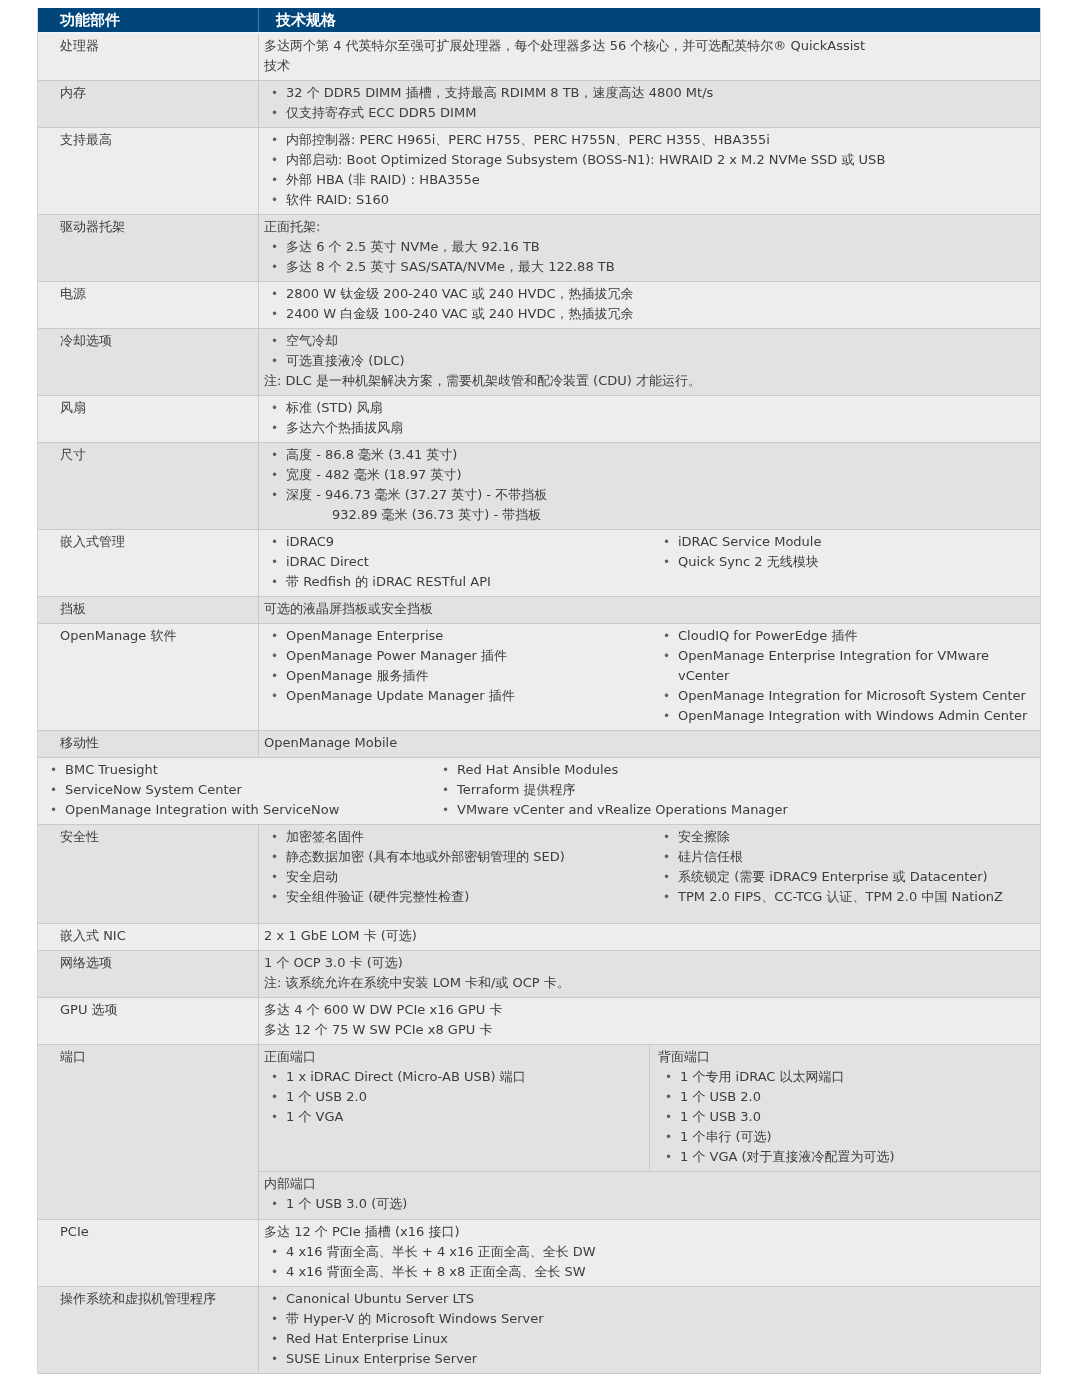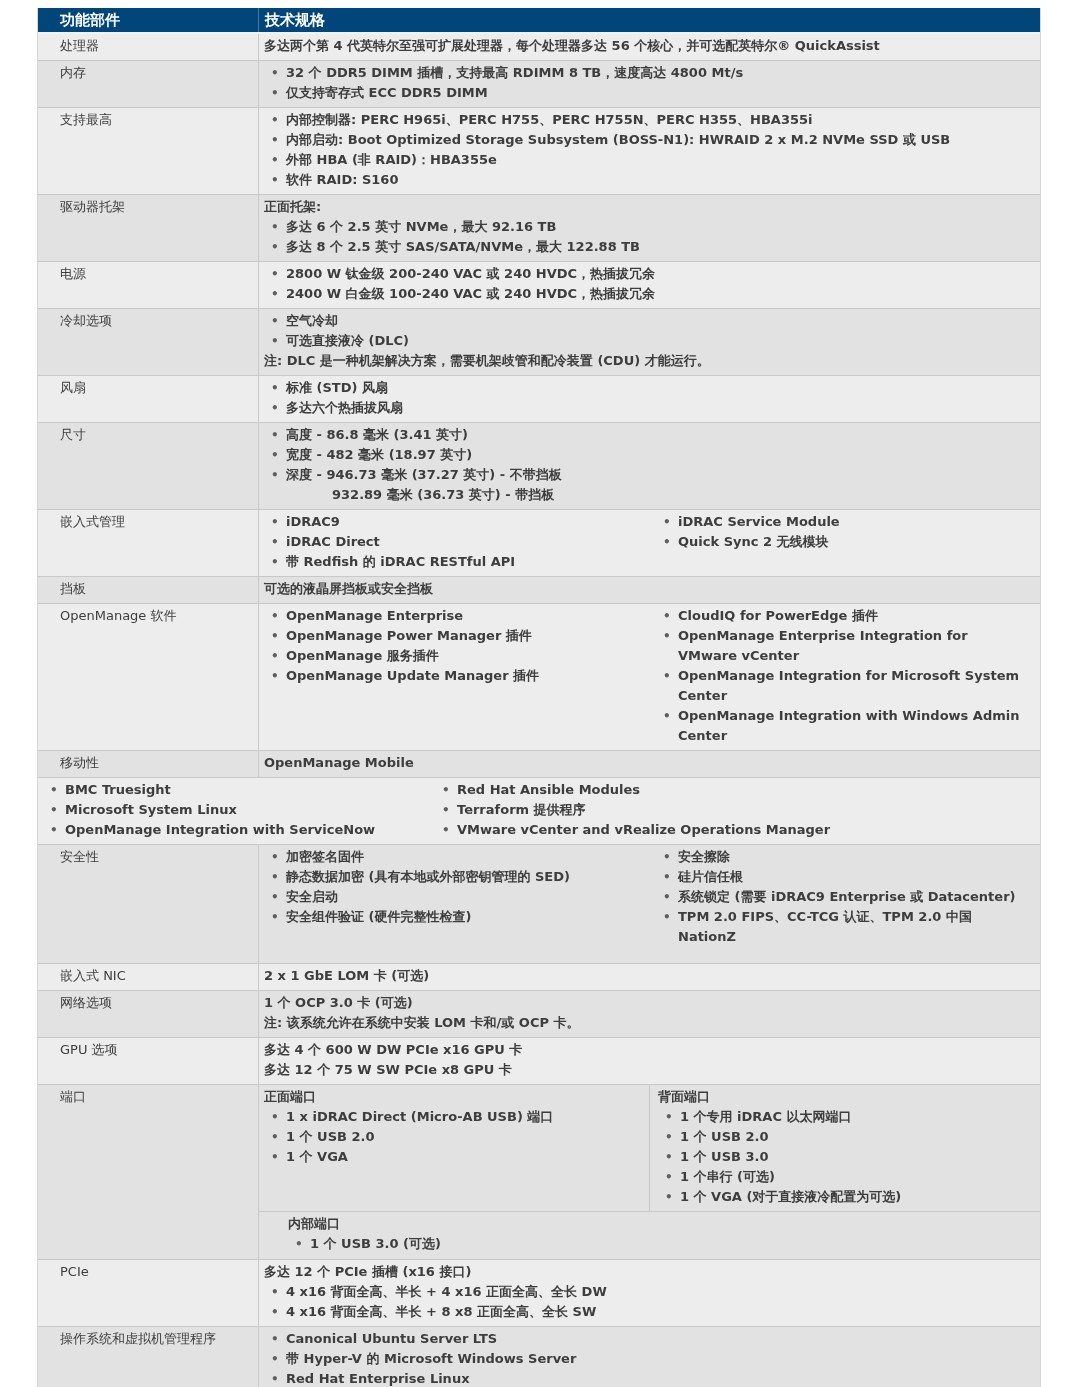--- a/index.html
+++ b/index.html
@@ -25,63 +25,65 @@
     line-height:20px;
   }
   .thead{
     display:flex;
     background:var(--header-bg);
     color:var(--header-fg);
     font-weight:700;
     font-size:15px;
     line-height:20px;
     border-bottom:2px solid #eef5fa;
+    gap:11px;
   }
   .th-features{
     flex:0 0 190px;
     padding:2px 8px 2px 22px;
     border-right:1px solid rgba(255,255,255,0.28);
   }
   .th-specs{flex:1;padding:2px 8px 2px 6px;}
   .row{display:flex;background:var(--row-light);border-top:1px solid var(--border);justify-content:flex-end;}
   #rows .row:first-child{border-top:none;}
   #rows .row:nth-child(even){background:var(--row-dark);}
   .cell-label{
     flex:0 0 190px;
     padding:2px 8px 4px 22px;
     border-right:1px solid var(--border);
   }
-  .cell-value{flex:1;min-width:0;padding:2px 10px 4px 5px;font-weight:bold;}
+  .cell-value{flex:1;min-width:0;padding:2px 10px 4px 5px;}
   .cell-value.nopad{padding:0;}
   .bullet{display:flex;}
   .marker{flex:0 0 22px;box-sizing:border-box;padding-left:7px;color:var(--bullet);font-size:12px;}
   .btext{flex:1;min-width:0;}
   .indent-line{padding-left:68px;}
   .cols{display:flex;}
   .col-left{flex:0 0 392px;min-width:0;}
   .col-right{flex:1;min-width:0;}
   .ports-main{display:flex;border-bottom:1px solid var(--border);}
   .ports-front{flex:0 0 391px;box-sizing:border-box;border-right:1px solid var(--border);padding:2px 4px 4px 5px;}
   .ports-rear{flex:1;min-width:0;padding:2px 10px 4px 8px;}
-  .ports-internal{padding:2px 10px 5px 5px;margin-left:24px;}
+  .ports-internal{padding:2px 10px 5px 5px;}
 </style>
 </head>
 <body>
 
 <div class="spec-table">
   <div class="thead">
     <div class="th-features">功能部件</div>
     <div class="th-specs">技术规格</div>
   </div>
   <div id="rows">
       <div class="row">
         <div class="cell-label">处理器</div>
         <div class="cell-value">
           <div class="textblock">
             <div class="line">多达两个第 4 代英特尔至强可扩展处理器，每个处理器多达 56 个核心，并可选配英特尔® QuickAssist</div>
+            <div class="line">技术</div>
           </div>
         </div>
       </div>
       <div class="row">
         <div class="cell-label">内存</div>
         <div class="cell-value">
           <div class="bullets">
             <div class="bullet">
               <span class="marker">•</span>
               <span class="btext">32 个 DDR5 DIMM 插槽，支持最高 RDIMM 8 TB，速度高达 4800 Mt/s</span>
@@ -306,21 +308,21 @@
         <div class="cell-value">
           <div class="cols">
             <div class="col-left">
               <div class="bullets">
                 <div class="bullet">
                   <span class="marker">•</span>
                   <span class="btext">BMC Truesight</span>
                 </div>
                 <div class="bullet">
                   <span class="marker">•</span>
-                  <span class="btext">Microsoft System Linux</span>
+                  <span class="btext">ServiceNow System Center</span>
                 </div>
                 <div class="bullet">
                   <span class="marker">•</span>
                   <span class="btext">OpenManage Integration with ServiceNow</span>
                 </div>
               </div>
             </div>
             <div class="col-right">
               <div class="bullets">
                 <div class="bullet">

